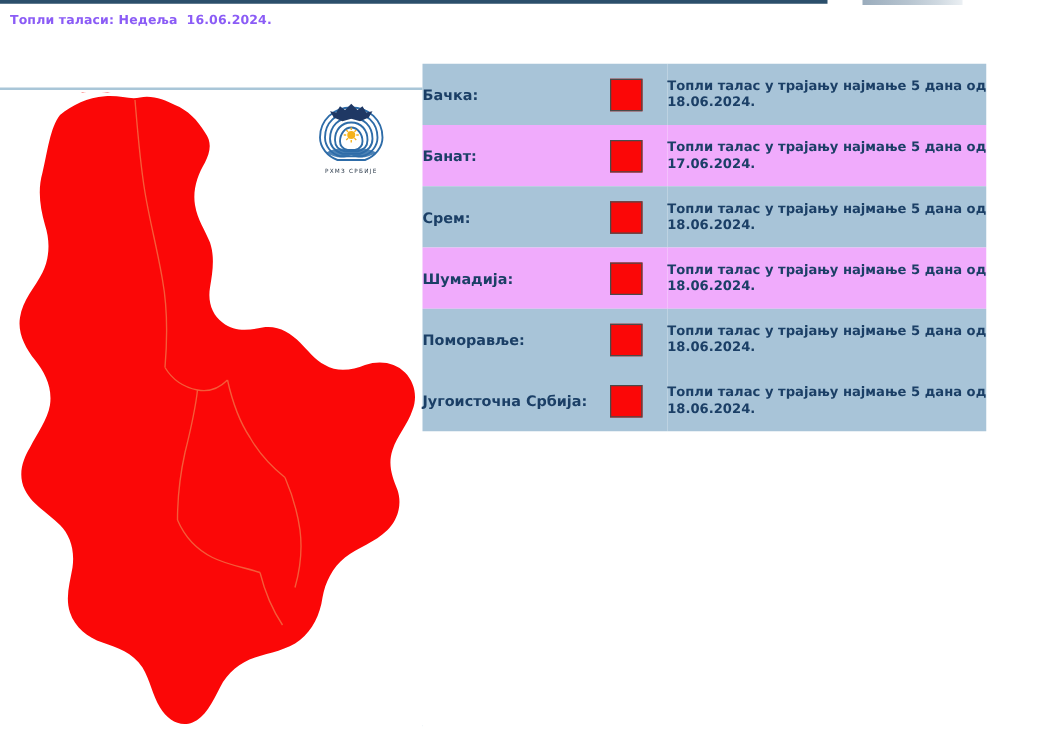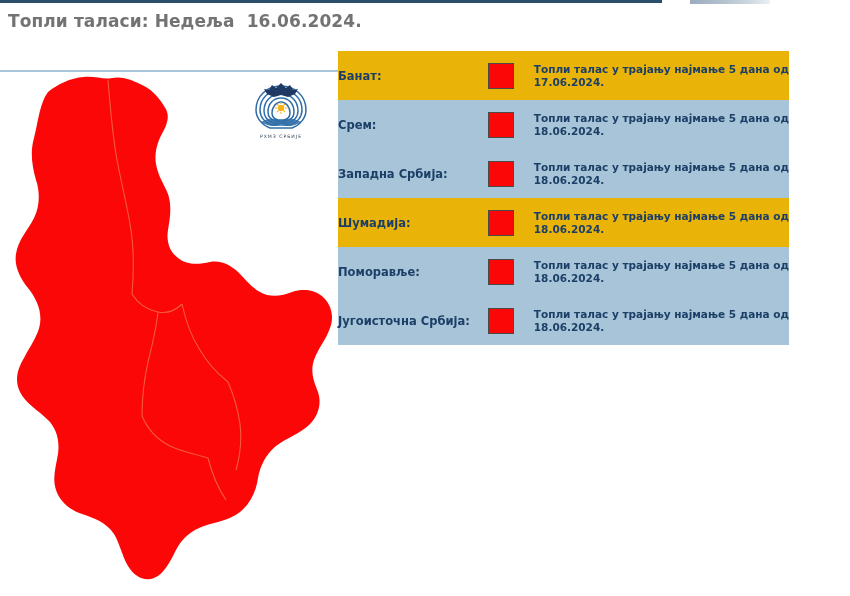--- a/index.html
+++ b/index.html
@@ -16,21 +16,21 @@
     background:#2b4f6b;
   }
   #topbar-gray{
     position:absolute;left:690px;top:0;width:80px;height:4px;
     background:linear-gradient(90deg,#8fa3b5 0%,#aebdca 45%,#c9d4dd 75%,#e9eef2 100%);
     opacity:.9;
   }
   
   #page-title{
     position:absolute;left:8px;top:11px;
-    font-size:17px;font-weight:bold;color:#737373;
+    font-size:10px;font-weight:bold;color:#8b5cf6;
     letter-spacing:.1px;white-space:pre;
   }
   
   #map-panel{
     position:absolute;left:0;top:40px;width:338px;height:556px;
   }
   #rule-top{
     position:absolute;left:0;top:30px;width:338px;height:2px;
     background:#a9c6d8;
   }
@@ -47,21 +47,21 @@
     position:absolute;left:252px;top:40px;width:58px;height:62px;
   }
   #rhmz-logo svg{display:block;width:58px;height:62px;}
   
   #alerts-table{
     position:absolute;left:338px;top:51px;width:451px;
     border-collapse:collapse;
   }
   #alerts-table tr{height:49px;}
   #alerts-table tr.odd  td{background:#a8c4d8;}
-  #alerts-table tr.even td{background:#eab308;}
+  #alerts-table tr.even td{background:#f0abfc;}
   #alerts-table td{padding:0;vertical-align:middle;}
   td.region-cell{
     width:150px;
     padding-left:12px;
     font-size:11.5px;font-weight:bold;color:#1b3f66;
     white-space:nowrap;
   }
   td.swatch-cell{
     width:46px;
     text-align:left;
@@ -251,44 +251,44 @@
         <line x1="33" y1="24" x2="31.5" y2="25.5"></line>
         <line x1="26.5" y1="30.5" x2="25" y2="32"></line>
       </g>
       <text x="29" y="58" text-anchor="middle" font-family="DejaVu Sans, sans-serif" font-size="4.6" letter-spacing="1" fill="#2b3a4a">РХМЗ  СРБИЈЕ</text>
     </svg>
   </div>
 </div>
 
 <table id="alerts-table">
   <tbody>
+    <tr class="odd">
+      <td class="region-cell">Бачка:</td>
+      <td class="swatch-cell"><span class="swatch"></span></td>
+      <td class="desc-cell">
+        <span class="desc-line">Топли талас у трајању најмање 5 дана од</span>
+        <span class="desc-line">18.06.2024.</span>
+      </td>
+    </tr>
     <tr class="even">
       <td class="region-cell">Банат:</td>
       <td class="swatch-cell"><span class="swatch"></span></td>
       <td class="desc-cell">
         <span class="desc-line">Топли талас у трајању најмање 5 дана од</span>
         <span class="desc-line">17.06.2024.</span>
       </td>
     </tr>
     <tr class="odd">
       <td class="region-cell">Срем:</td>
       <td class="swatch-cell"><span class="swatch"></span></td>
       <td class="desc-cell">
         <span class="desc-line">Топли талас у трајању најмање 5 дана од</span>
         <span class="desc-line">18.06.2024.</span>
       </td>
     </tr>
-    <tr class="odd">
-      <td class="region-cell">Западна Србија:</td>
-      <td class="swatch-cell"><span class="swatch"></span></td>
-      <td class="desc-cell">
-        <span class="desc-line">Топли талас у трајању најмање 5 дана од</span>
-        <span class="desc-line">18.06.2024.</span>
-      </td>
-    </tr>
     <tr class="even">
       <td class="region-cell">Шумадија:</td>
       <td class="swatch-cell"><span class="swatch"></span></td>
       <td class="desc-cell">
         <span class="desc-line">Топли талас у трајању најмање 5 дана од</span>
         <span class="desc-line">18.06.2024.</span>
       </td>
     </tr>
     <tr class="odd">
       <td class="region-cell">Поморавље:</td>

